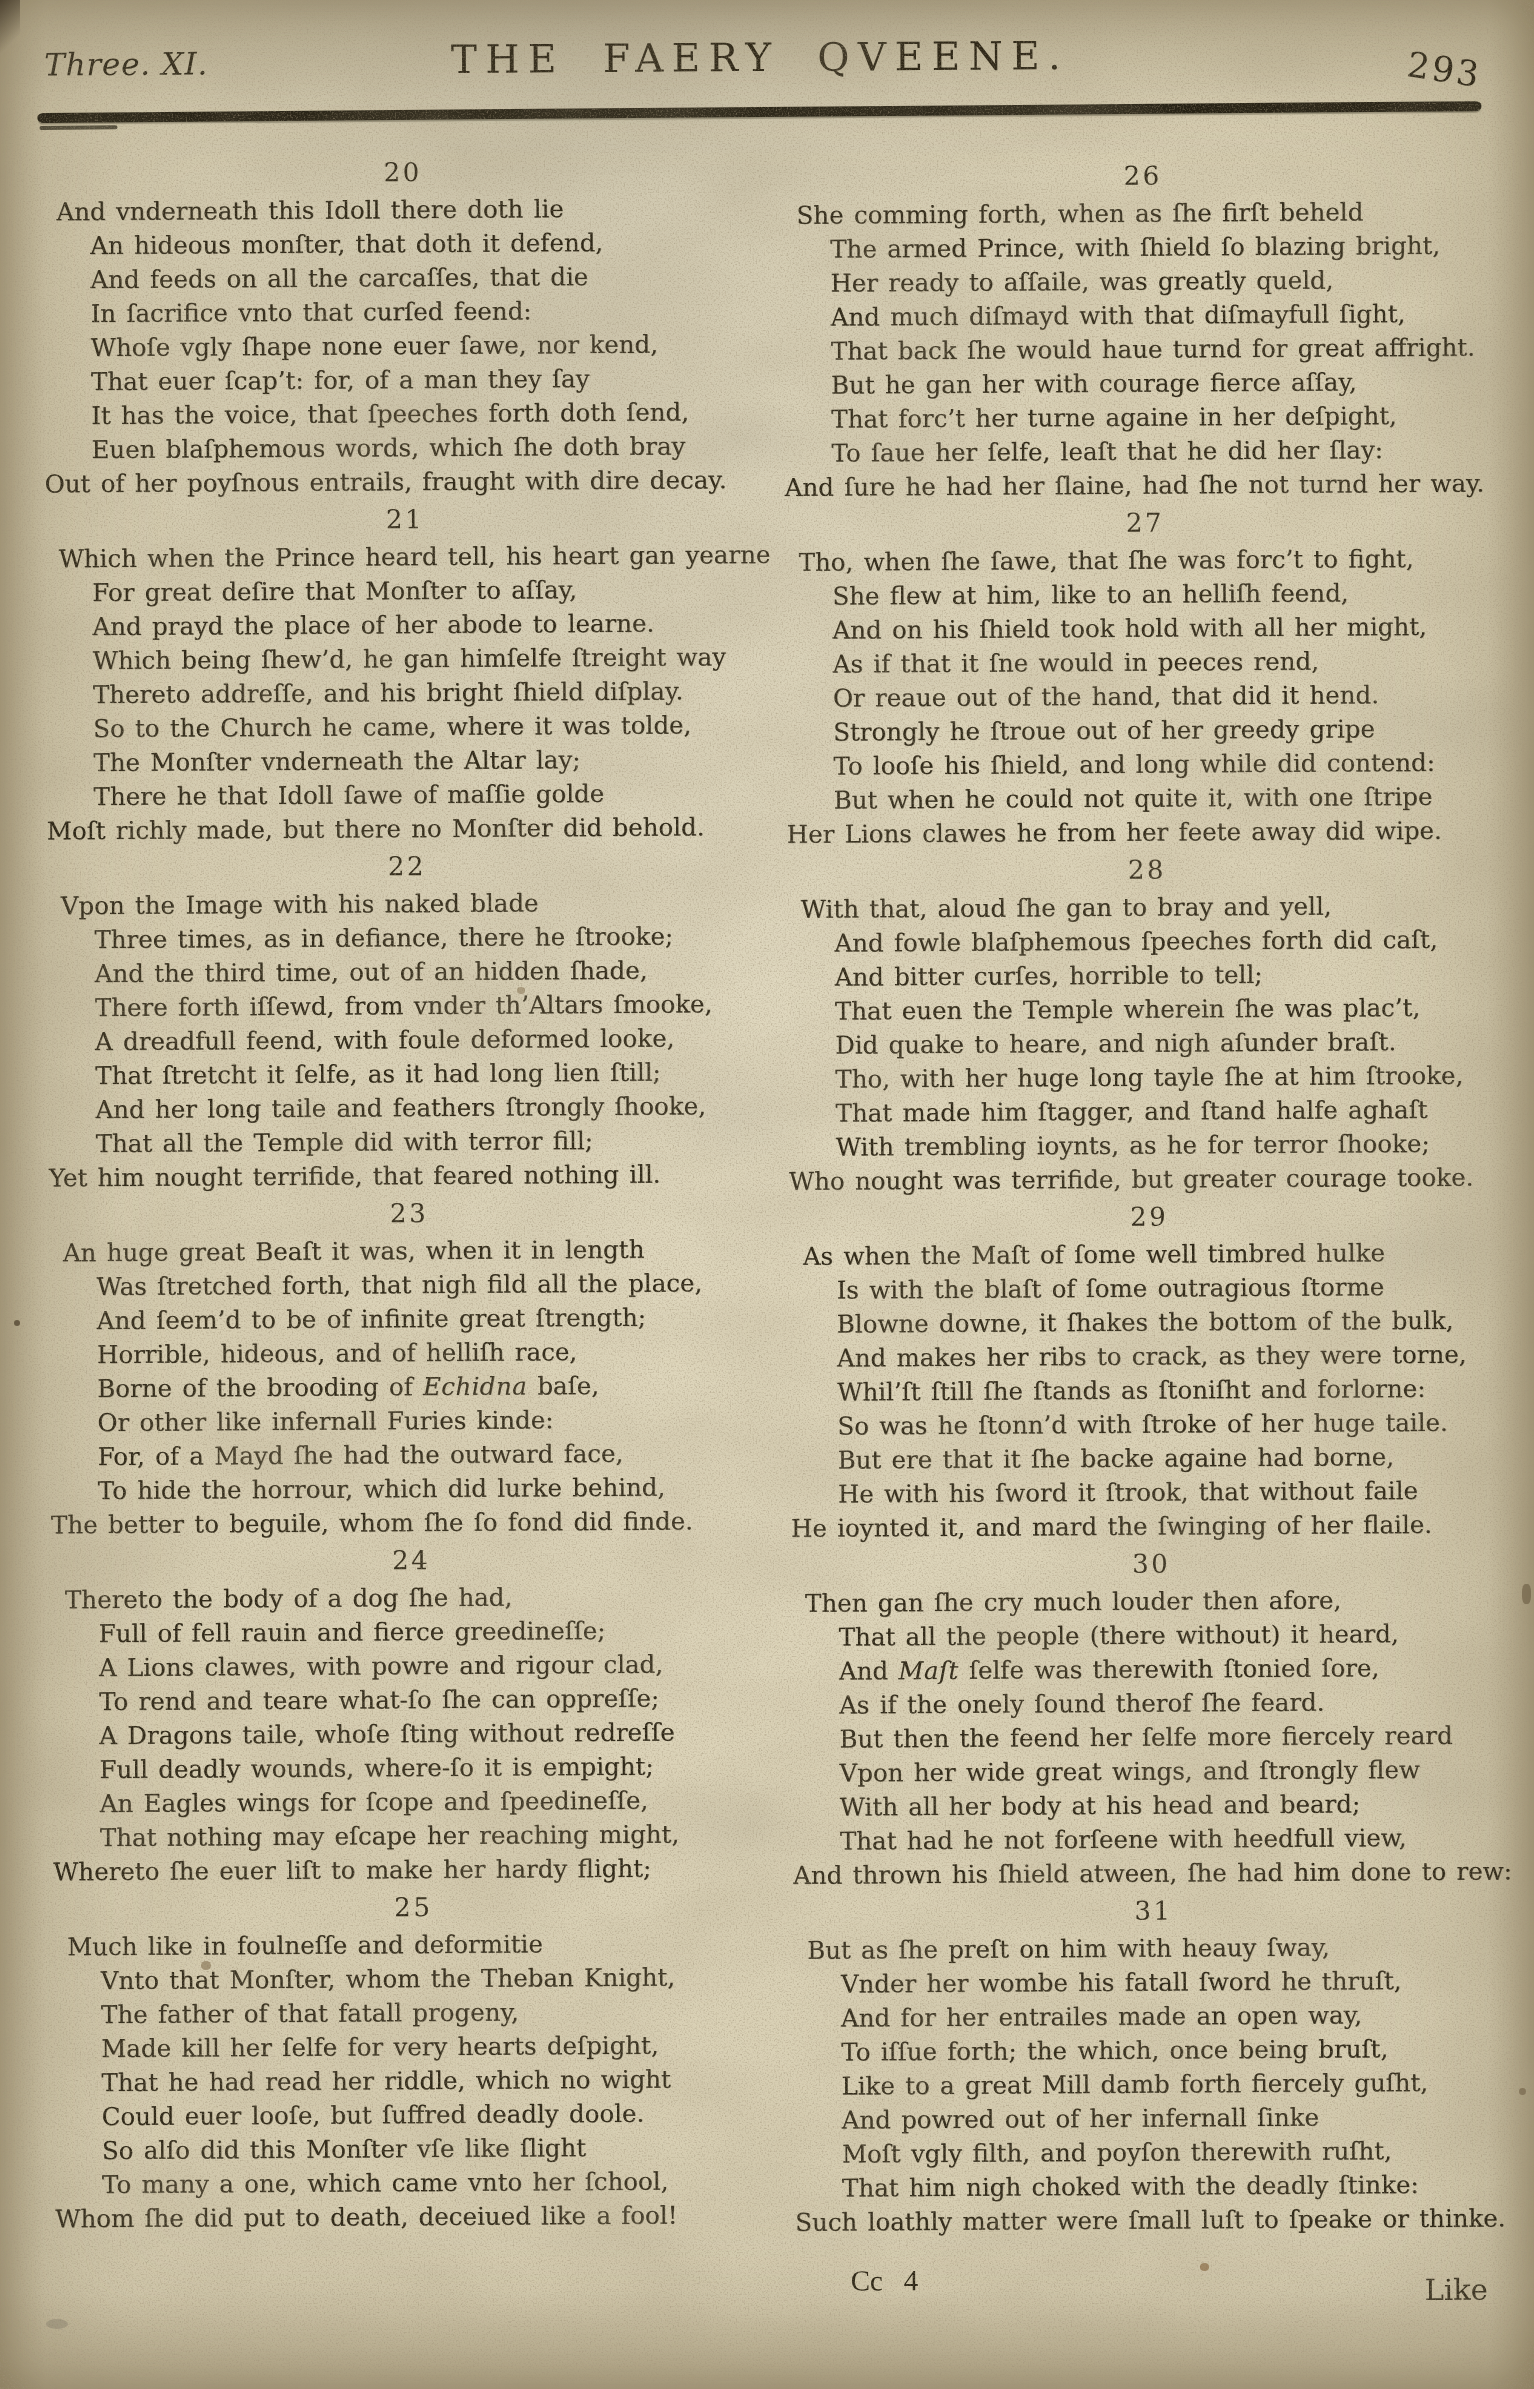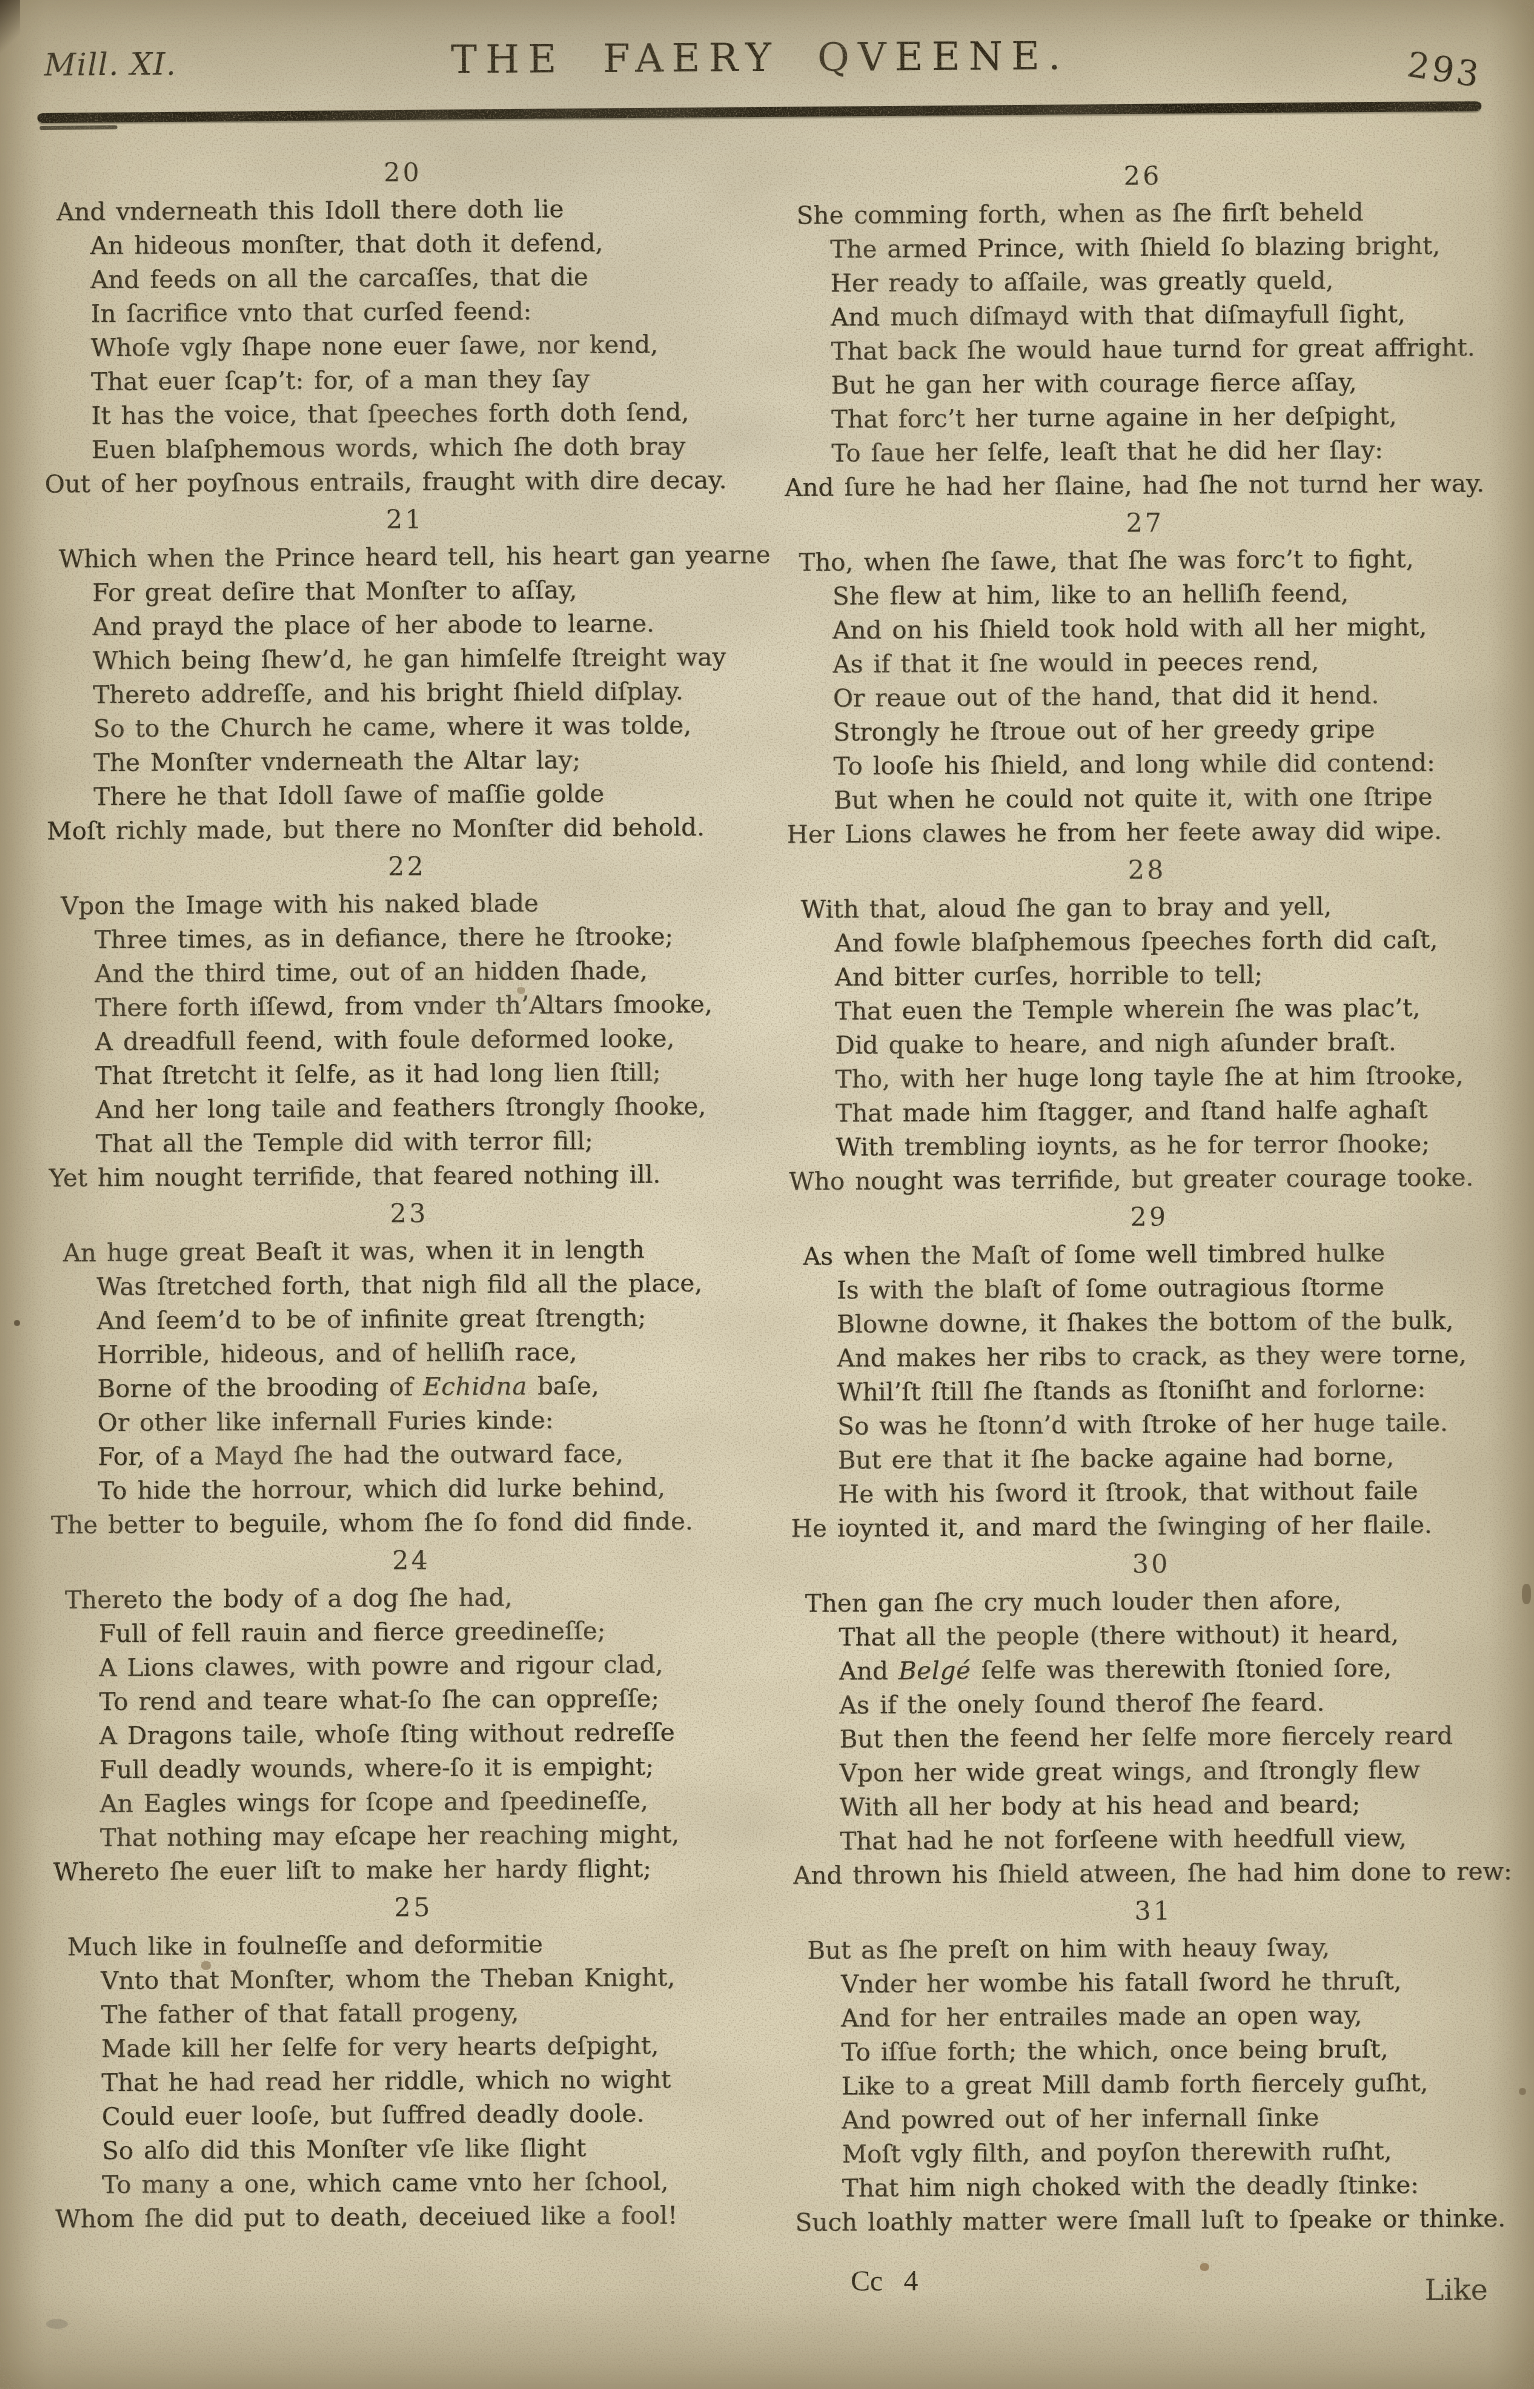--- a/index.html
+++ b/index.html
@@ -58,21 +58,21 @@
   .sp7{right:8.5px;top:2088px;width:6.8px;height:6.8px;border-radius:50%;background:rgba(90,74,48,0.45);}
   .sp8{left:46px;top:2319px;width:22px;height:10px;border-radius:50%;background:rgba(110,104,88,0.30);}
 </style>
 </head>
 <body>
 
 <div class="scan">
   <div class="ghosts"></div>
 
   <div class="content">
-    <span class="canto">Mill. XI.</span>
+    <span class="canto">Three. XI.</span>
     <span class="title">THE FAERY QVEENE.</span>
     <span class="pagenum">293</span>
     <div class="rule"></div>
 
     <div class="col col-left">
         <div class="stanza">
           <div class="stanza-number">20</div>
           <div class="vl first">And vnderneath this Idoll there doth lie</div>
           <div class="vl mid">An hideous monſter, that doth it defend,</div>
           <div class="vl mid">And feeds on all the carcaſſes, that die</div>
@@ -190,21 +190,21 @@
           <div class="vl mid">Whil’ſt ſtill ſhe ſtands as ſtoniſht and forlorne:</div>
           <div class="vl mid">So was he ſtonn’d with ſtroke of her huge taile.</div>
           <div class="vl mid">But ere that it ſhe backe againe had borne,</div>
           <div class="vl mid">He with his ſword it ſtrook, that without faile</div>
           <div class="vl last">He ioynted it, and mard the ſwinging of her flaile.</div>
         </div>
         <div class="stanza">
           <div class="stanza-number">30</div>
           <div class="vl first">Then gan ſhe cry much louder then afore,</div>
           <div class="vl mid">That all the people (there without) it heard,</div>
-          <div class="vl mid">And <i>Belgé</i> ſelfe was therewith ſtonied ſore,</div>
+          <div class="vl mid">And <i>Maſt</i> ſelfe was therewith ſtonied ſore,</div>
           <div class="vl mid">As if the onely ſound therof ſhe feard.</div>
           <div class="vl mid">But then the feend her ſelfe more fiercely reard</div>
           <div class="vl mid">Vpon her wide great wings, and ſtrongly flew</div>
           <div class="vl mid">With all her body at his head and beard;</div>
           <div class="vl mid">That had he not forſeene with heedfull view,</div>
           <div class="vl last">And thrown his ſhield atween, ſhe had him done to rew:</div>
         </div>
         <div class="stanza">
           <div class="stanza-number">31</div>
           <div class="vl first">But as ſhe preſt on him with heauy ſway,</div>

